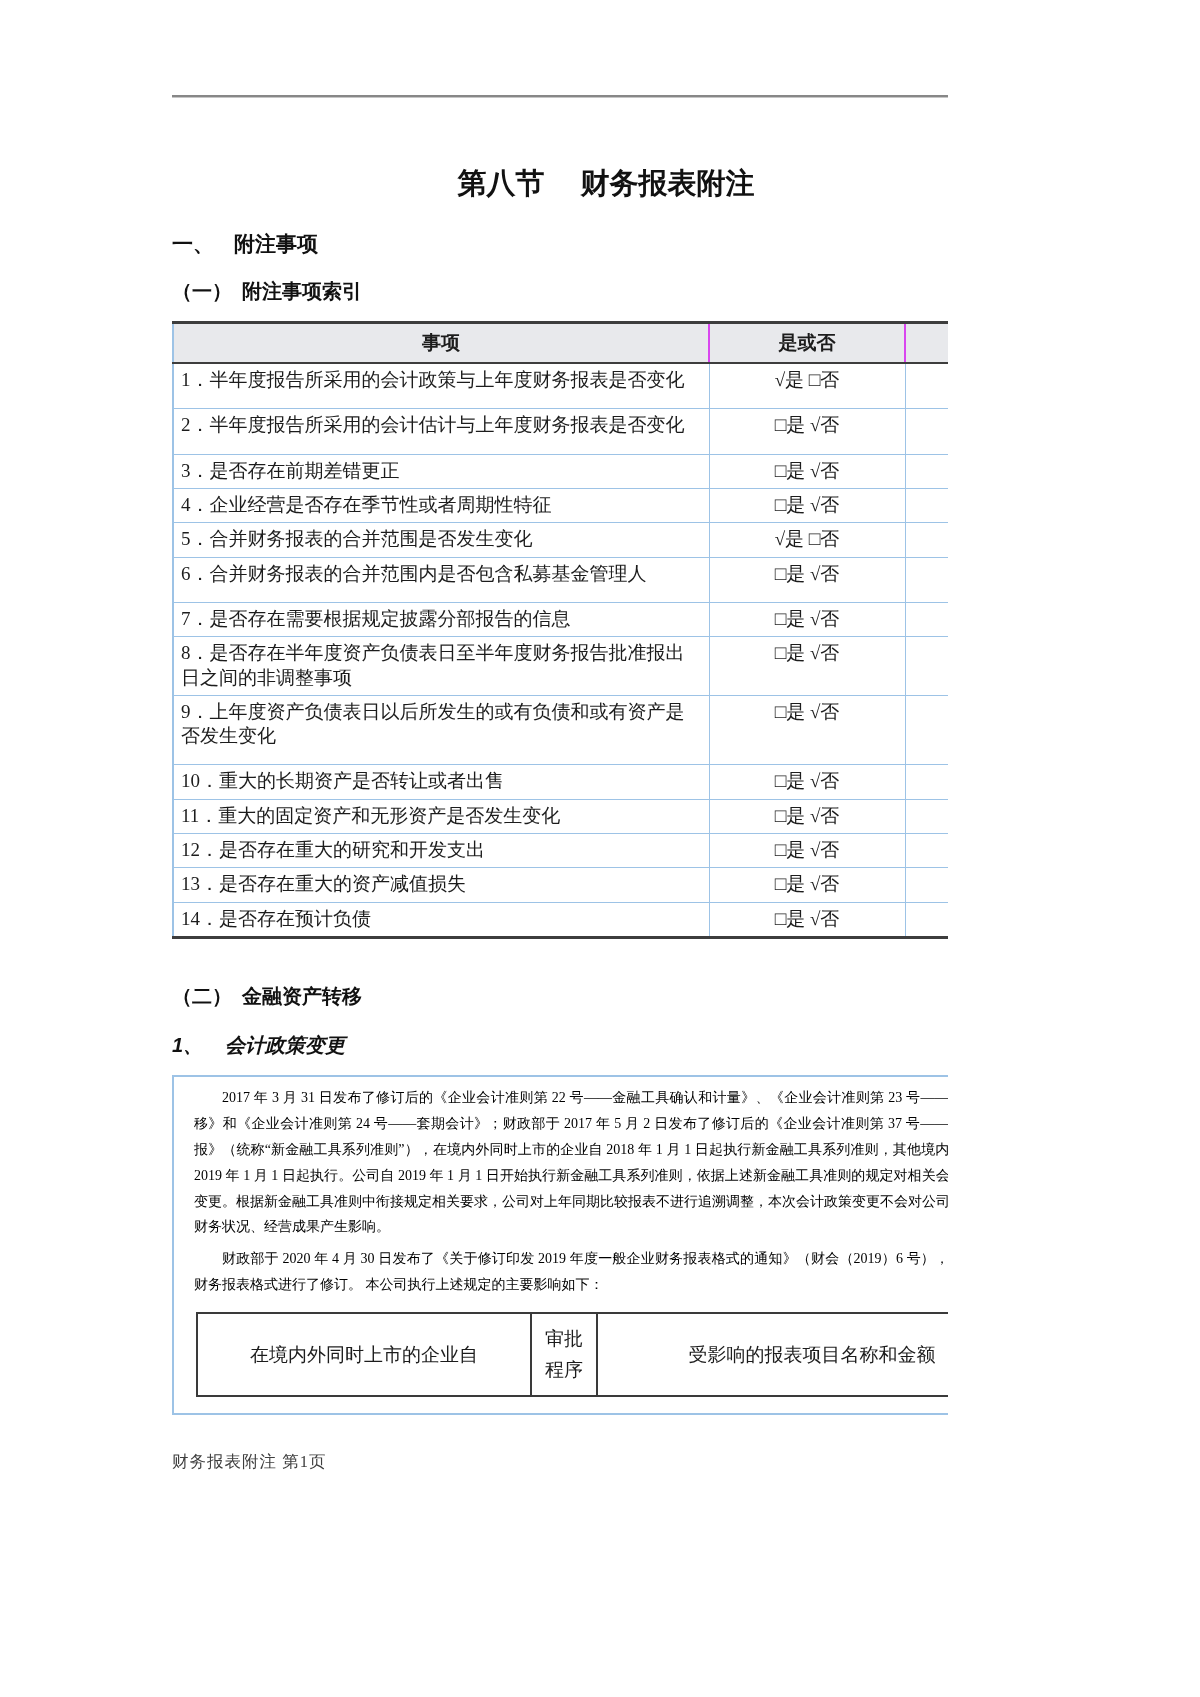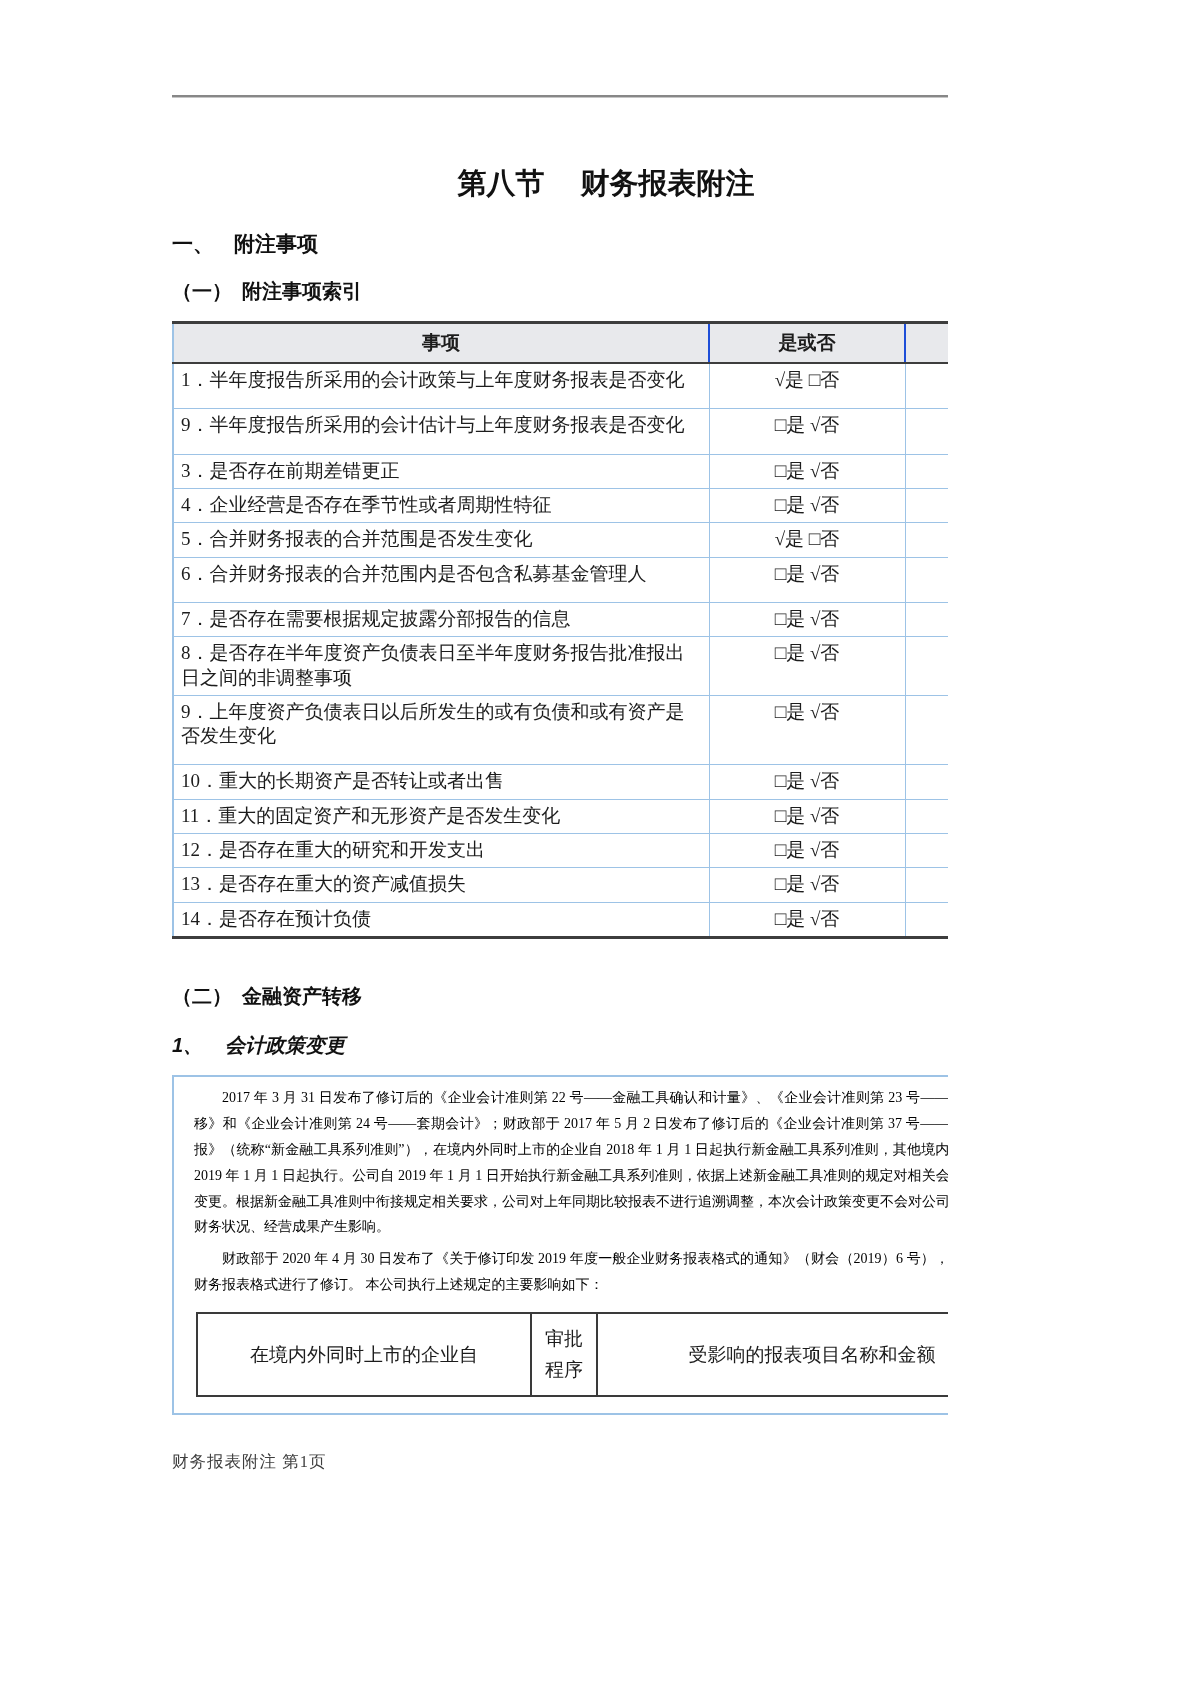--- a/index.html
+++ b/index.html
@@ -67,21 +67,21 @@
   table.idx-table col.c-choice { width: 196px; }
   table.idx-table col.c-index  { width: 136px; }
   table.idx-table th {
     background: #e8e9ec;
     font-size: 19px;
     font-weight: bold;
     text-align: center;
     padding: 6px 12px;
     border-bottom: 2px solid #3d3d3d;
     border-left: 2px solid #9dc3e6;
-    border-right: 2px solid #1d4ed8;
+    border-right: 2px solid #d946ef;
   }
   table.idx-table td {
     font-size: 19px;
     line-height: 1.28;
     vertical-align: top;
     padding: 4px 7px 5px 7px;
     border: 1.5px solid #9dc3e6;
   }
   table.idx-table td.cell-item { text-align: left; }
   table.idx-table td.cell-choice, table.idx-table td.cell-index { text-align: center; }
@@ -171,21 +171,21 @@
           <th>索引</th>
         </tr>
       </thead>
       <tbody>
         <tr>
           <td class="cell-item">1．半年度报告所采用的会计政策与上年度财务报表是否变化</td>
           <td class="cell-choice">√是 □否</td>
           <td class="cell-index">（二）.1</td>
         </tr>
         <tr>
-          <td class="cell-item">9．半年度报告所采用的会计估计与上年度财务报表是否变化</td>
+          <td class="cell-item">2．半年度报告所采用的会计估计与上年度财务报表是否变化</td>
           <td class="cell-choice">□是 √否</td>
           <td class="cell-index"></td>
         </tr>
         <tr>
           <td class="cell-item">3．是否存在前期差错更正</td>
           <td class="cell-choice">□是 √否</td>
           <td class="cell-index"></td>
         </tr>
         <tr>
           <td class="cell-item">4．企业经营是否存在季节性或者周期性特征</td>

